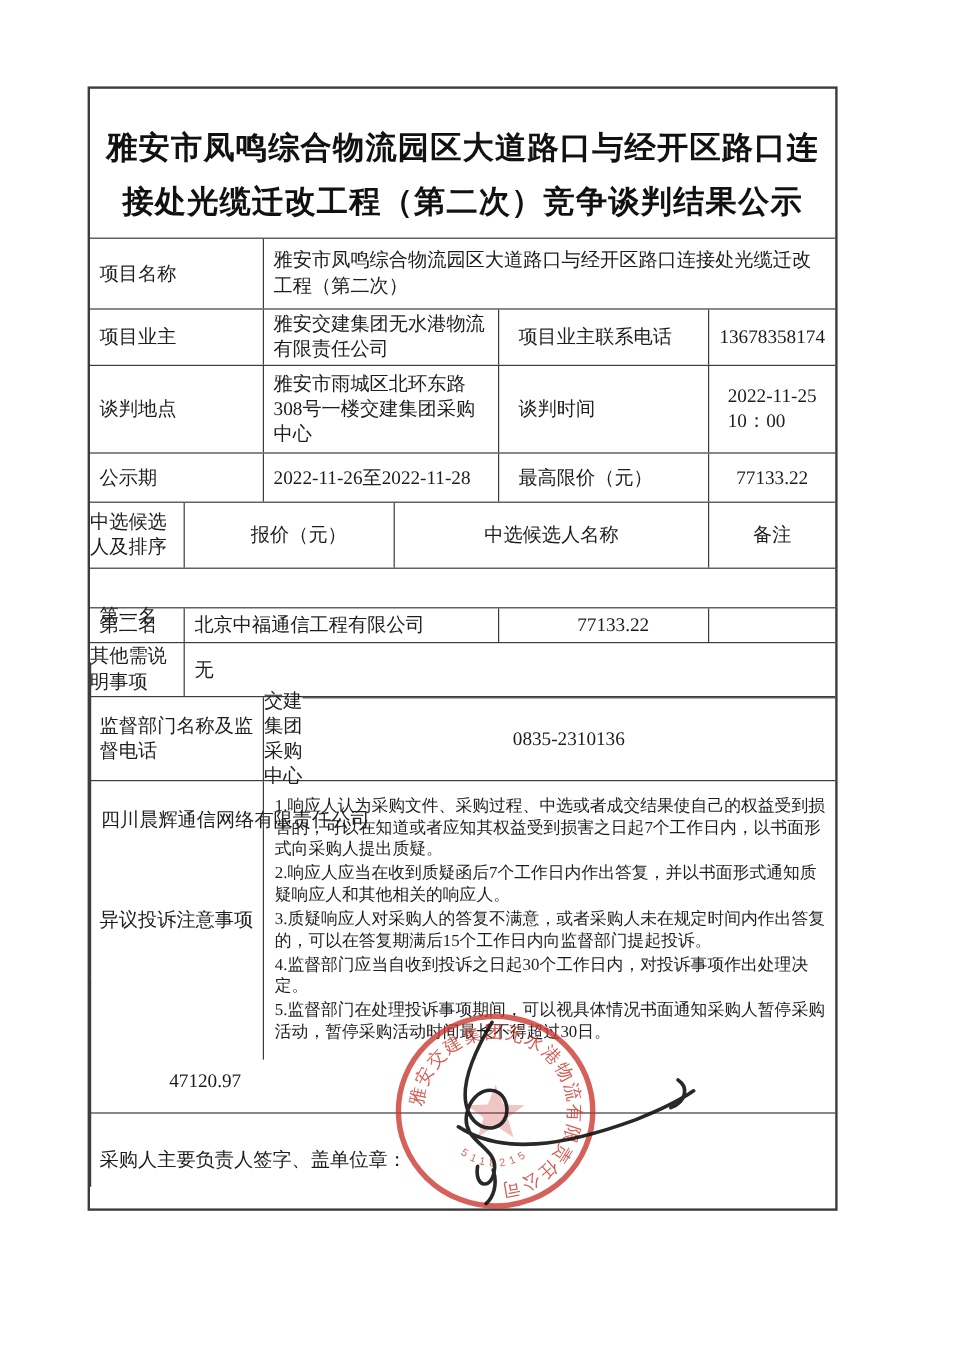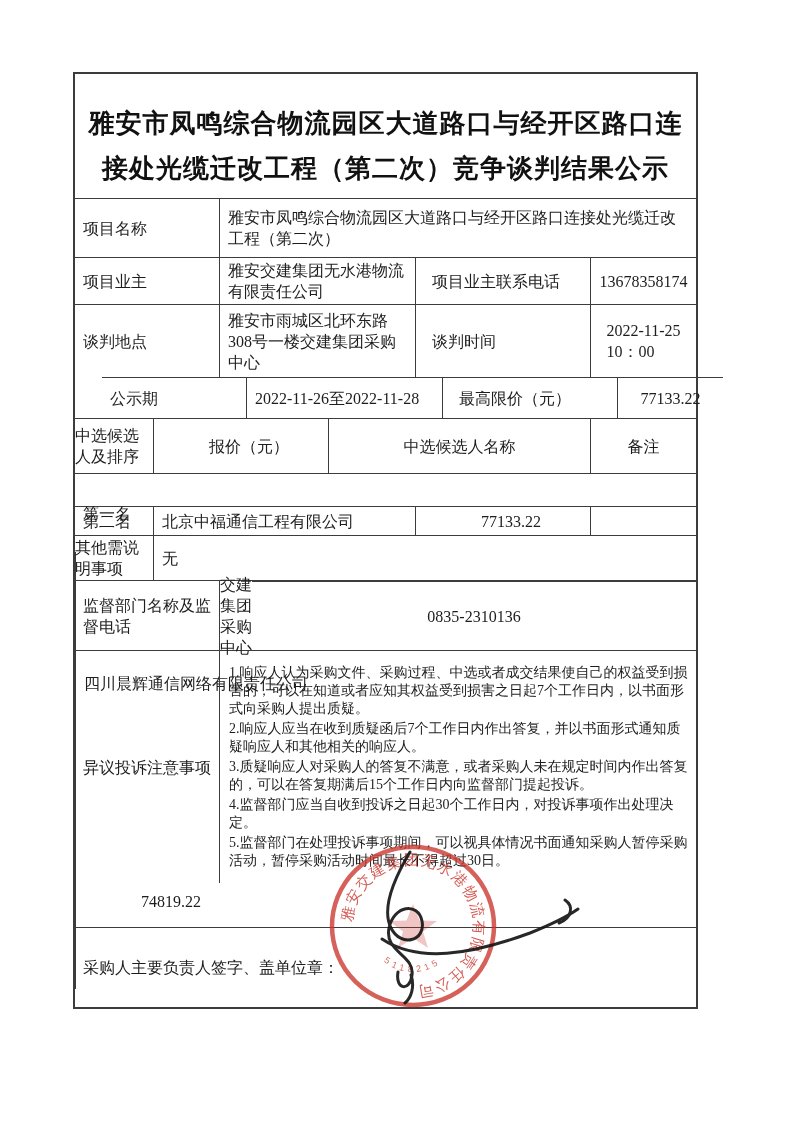--- a/index.html
+++ b/index.html
@@ -26,21 +26,21 @@
   .title-row { height:104px;margin-top:20px; }
   .title-cell {
     flex:1; justify-content:center; text-align:center;
     font-family:"Liberation Sans", sans-serif;
     font-weight:bold; font-size:26px; line-height:45px;
     letter-spacing:1px; color:#111; padding:0 8px;
   }
   .r-name  { height:59px; }
   .r-owner { height:47px; }
   .r-nego  { height:73px; }
-  .r-pub   { height:41px;margin-left:27px; }
+  .r-pub   { height:41px; }
   .r-chead { height:55px; }
   .r-c1    { height:33px;flex-direction:column; }
   .r-c2    { height:29px; }
   .r-other { height:45px; }
   .r-sup   { height:70px; }
   .r-obj   { height:233px; }
   .r-sign  { height:80px;margin-top:44px; }
 
   .w144 { width:144px; flex:0 0 144px; }
   .w196 { width:196px; flex:0 0 196px; }
@@ -98,21 +98,21 @@
   <div class="row r-chead">
     <div class="cell w78 center fs16">中选候选人及排序</div>
     <div class="cell w175 center fs16">报价（元）</div>
     <div class="cell w262 center fs16">中选候选人名称</div>
     <div class="cell grow center fs16">备注</div>
   </div>
 
   <div class="row r-c1">
     <div class="cell w78 pad fs16">第一名</div>
     <div class="cell w262 pad fs16">四川晨辉通信网络有限责任公司</div>
-    <div class="cell w175 center fs16">74819.22</div>
+    <div class="cell w175 center fs16">47120.97</div>
     <div class="cell grow"></div>
   </div>
 
   <div class="row r-c2">
     <div class="cell w78 pad fs16">第二名</div>
     <div class="cell w262 pad fs16">北京中福通信工程有限公司</div>
     <div class="cell w175 center fs16">77133.22</div>
     <div class="cell grow"></div>
   </div>
 

